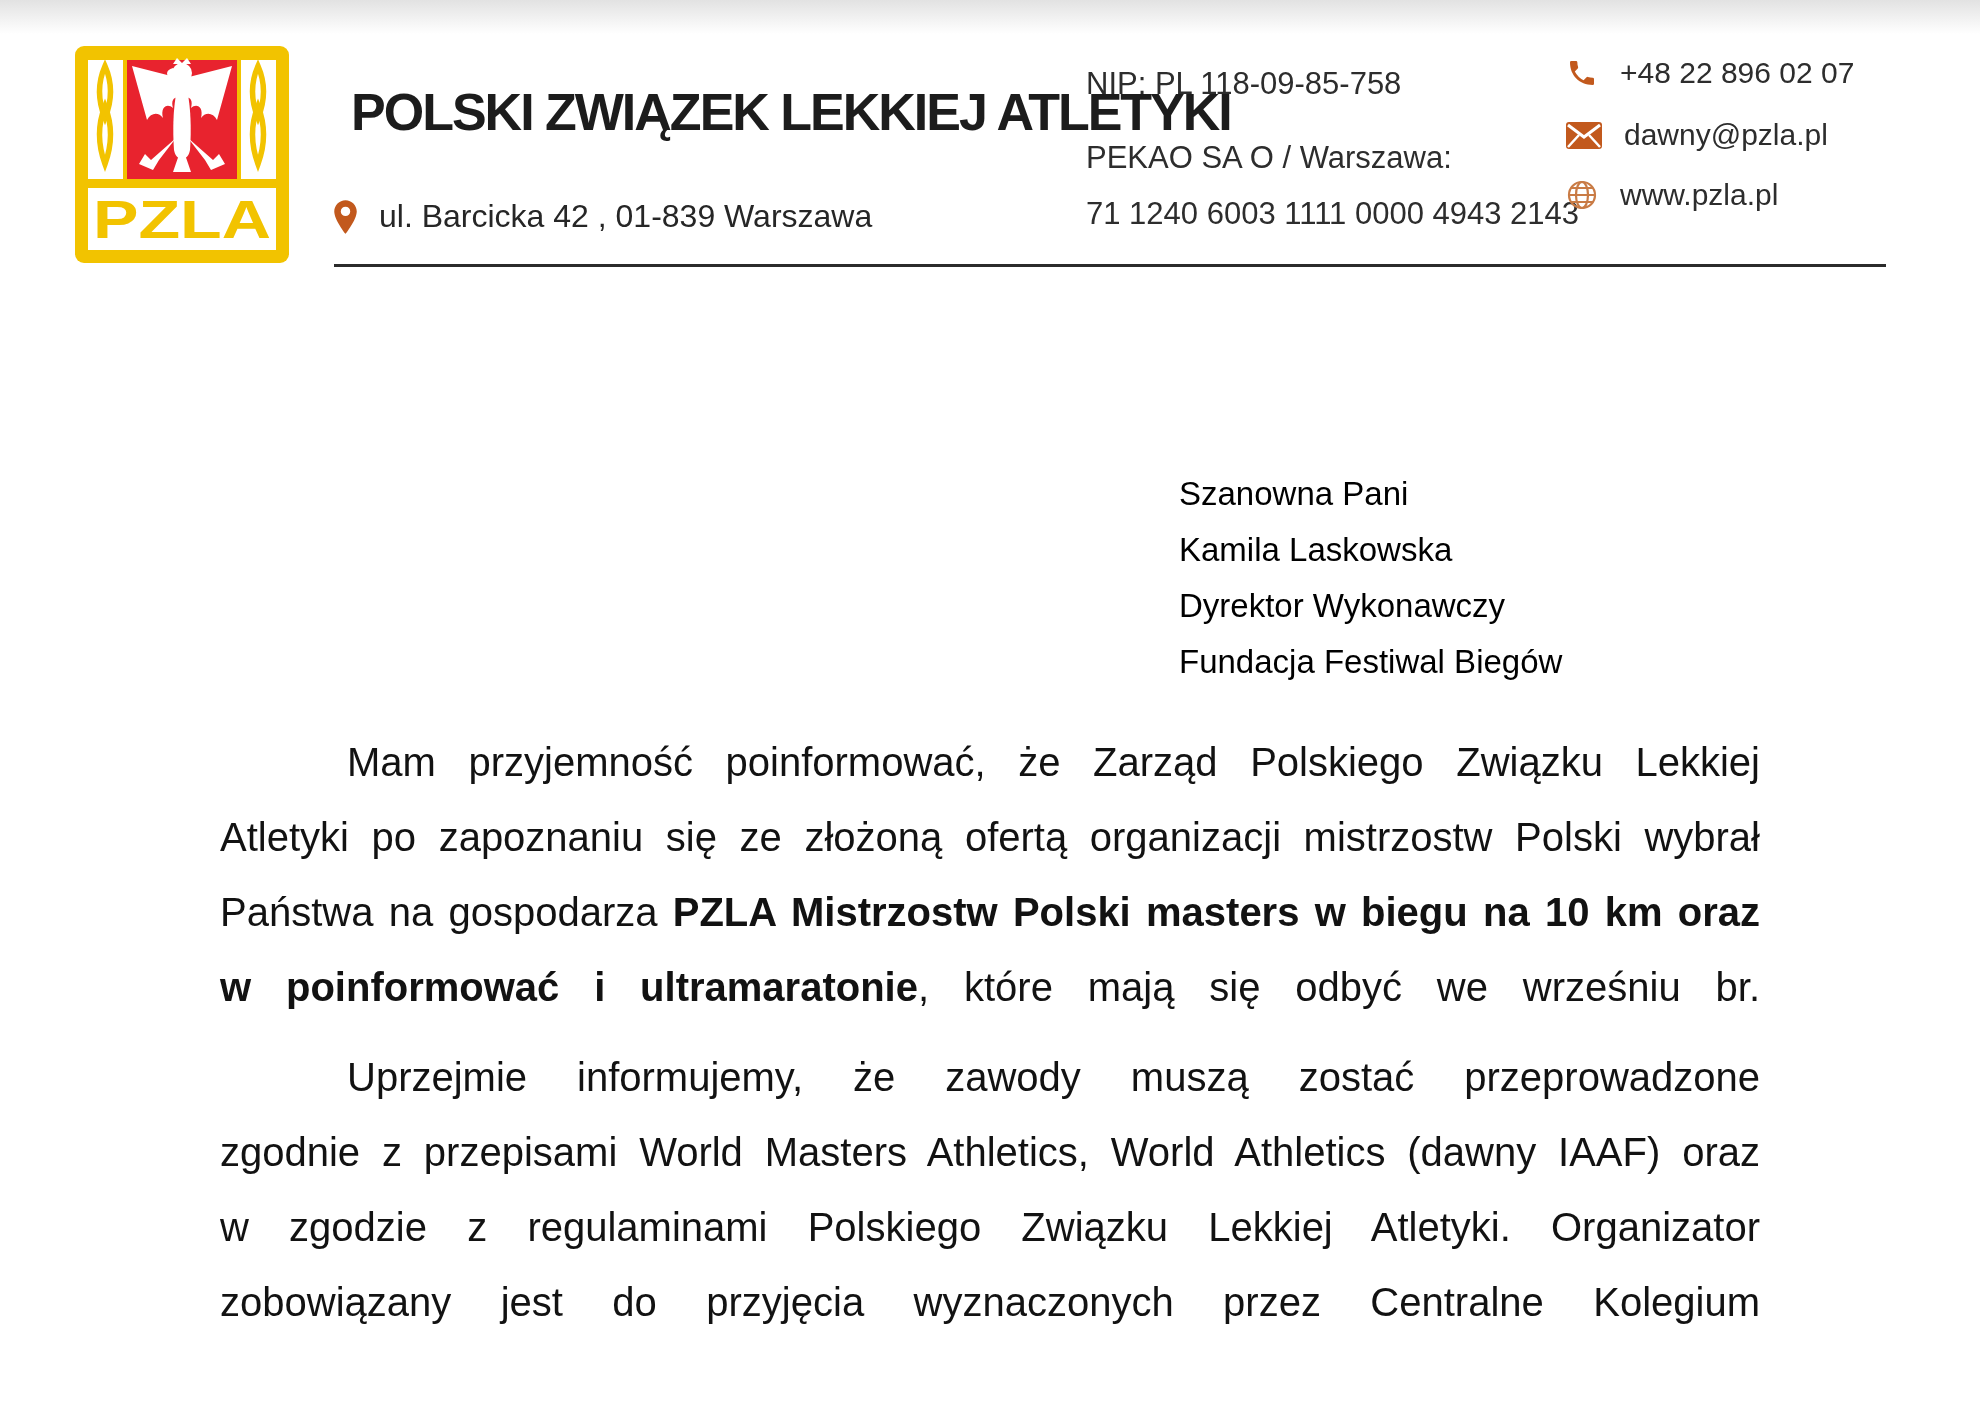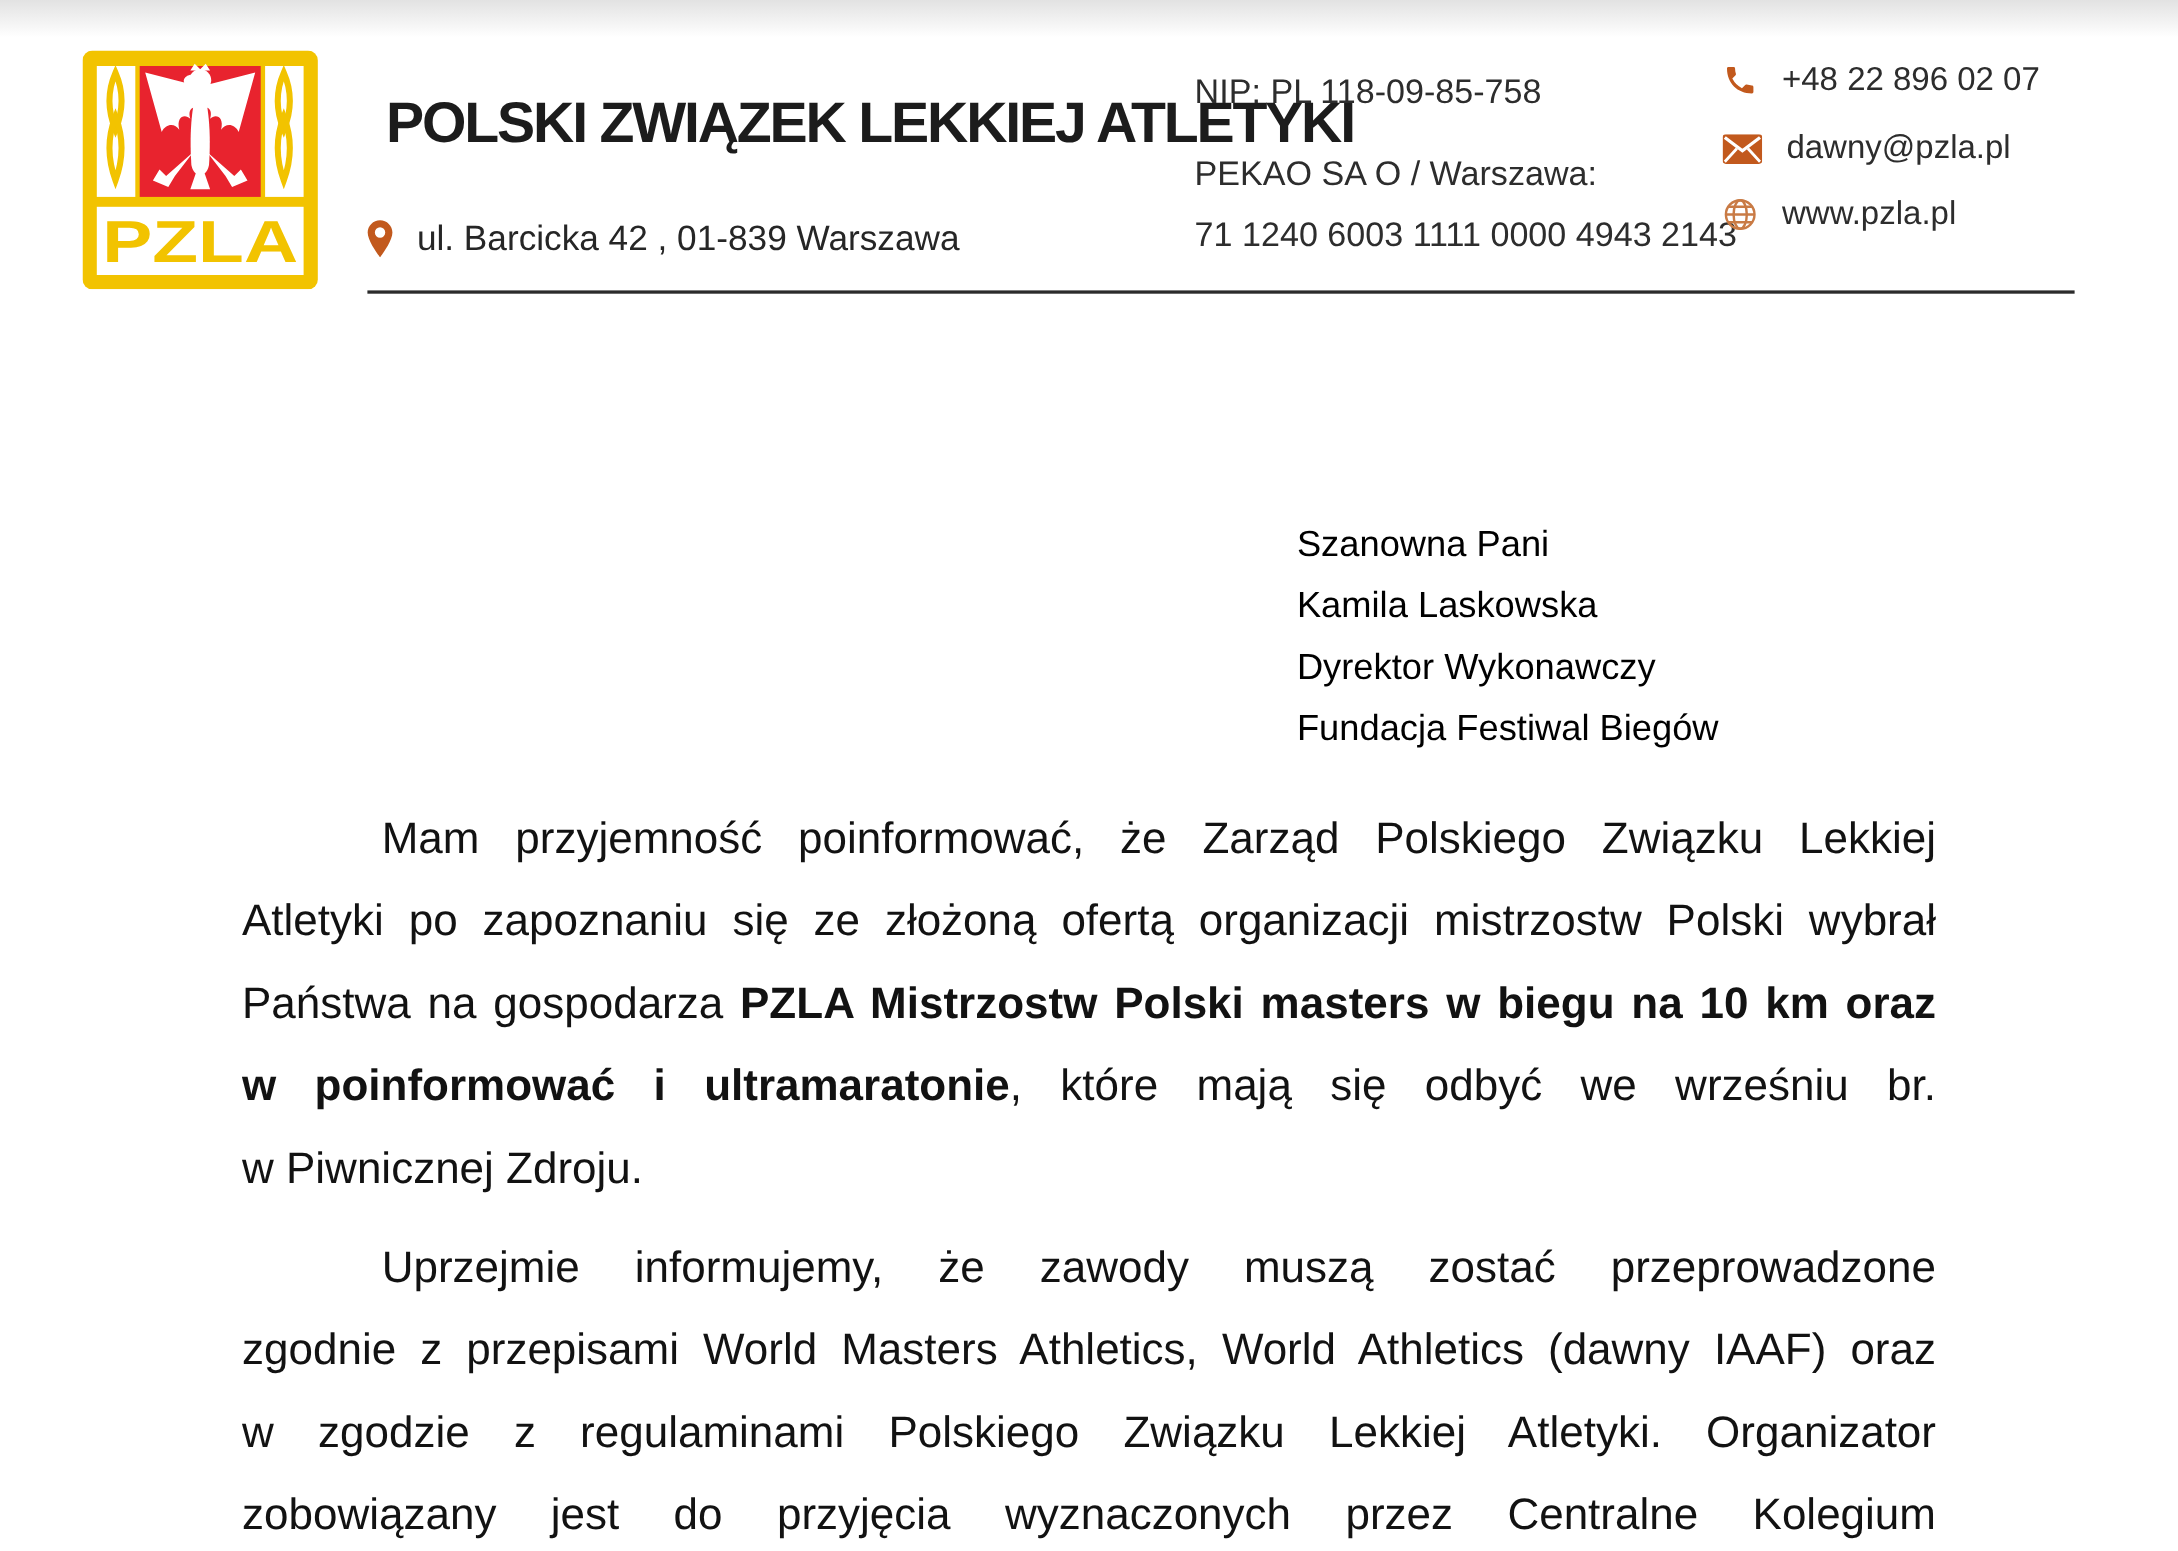--- a/index.html
+++ b/index.html
@@ -136,21 +136,20 @@
     <div>Dyrektor Wykonawczy</div>
     <div>Fundacja Festiwal Biegów</div>
   </div>
 
   <div class="letter-body">
     <div class="para1">
       <div class="bline first">Mam przyjemność poinformować, że Zarząd Polskiego Związku Lekkiej</div>
       <div class="bline">Atletyki po zapoznaniu się ze złożoną ofertą organizacji mistrzostw Polski wybrał</div>
       <div class="bline"><span>Państwa na gospodarza </span><span class="b">PZLA Mistrzostw Polski masters w biegu na 10 km oraz</span></div>
       <div class="bline"><span class="b">w poinformować i ultramaratonie</span><span>, które mają się odbyć we wrześniu br.</span></div>
-      <div class="bline endline">w Piwnicznej Zdroju.</div>
     </div>
     <div class="para2">
       <div class="bline first">Uprzejmie informujemy, że zawody muszą zostać przeprowadzone</div>
       <div class="bline">zgodnie z przepisami World Masters Athletics, World Athletics (dawny IAAF) oraz</div>
       <div class="bline">w zgodzie z regulaminami Polskiego Związku Lekkiej Atletyki. Organizator</div>
       <div class="bline">zobowiązany jest do przyjęcia wyznaczonych przez Centralne Kolegium</div>
     </div>
   </div>
 </div>
 

